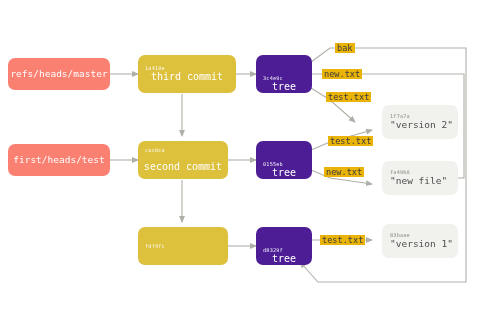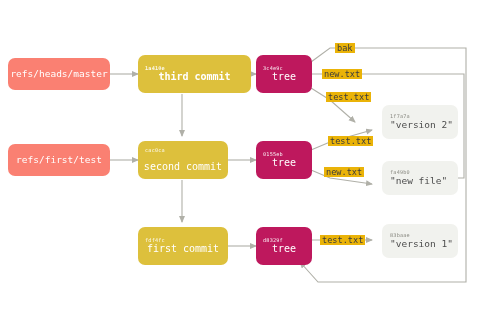--- a/index.html
+++ b/index.html
@@ -11,21 +11,21 @@
   #stage{position:absolute;inset:0;width:480px;height:320px;}
   svg.edges{position:absolute;left:0;top:0;width:480px;height:320px;}
   .node{position:absolute;box-sizing:border-box;border-radius:7px;
         display:flex;flex-direction:column;justify-content:center;}
   .node .hash{font-size:5.2px;line-height:6px;padding-left:7px;color:#ffffff;
               opacity:.92;letter-spacing:.2px;}
   .node .label{font-size:10px;line-height:12px;text-align:center;color:#ffffff;}
   .ref{background:#fa8072;}
   .ref .label{text-align:center;font-size:9.5px;}
   .commit{background:#ddc03c;}
-  .tree{background:#be185d;}
+  .tree{background:#4c1d95;justify-content:flex-end;}
   .blob{background:#f1f2ee;border-radius:7px;}
   .blob .hash{color:#8a8a82;opacity:1;font-size:5.2px;padding-left:8px;}
   .blob .label{color:#4d4d4d;font-size:9.5px;text-align:left;padding-left:8px;}
   .elabel{position:absolute;font-size:8.6px;color:#3c3c3c;white-space:nowrap;
           line-height:10px;background:#eab308;padding:0 2px;}
 </style>
 </head>
 <body>
 
 <div id="stage">
@@ -51,36 +51,35 @@
       <path d="M311,170 L330,178 L372,184"></path>
       <path d="M311,240 L372,240"></path>
     </g>
   </svg>
 
   <div class="node ref" style="left:8px;top:58px;width:102px;height:32px;">
     <span class="label">refs/heads/master</span>
   </div>
 
   <div class="node ref" style="left:8px;top:144px;width:102px;height:32px;">
-    <span class="label">refs/first/test</span>
+    <span class="label">first/heads/test</span>
   </div>
 
-  <div class="node commit" style="left:138px;top:55px;width:113px;height:38px;font-weight:bold;">
+  <div class="node commit" style="left:138px;top:55px;width:98px;height:38px;">
     <span class="hash">1a410e</span>
     <span class="label">third commit</span>
   </div>
 
   <div class="node commit" style="left:138px;top:141px;width:90px;height:38px;gap:8px;">
     <span class="hash">cac0ca</span>
     <span class="label">second commit</span>
   </div>
 
   <div class="node commit" style="left:138px;top:227px;width:90px;height:38px;">
     <span class="hash">fdf4fc</span>
-    <span class="label">first commit</span>
   </div>
 
   <div class="node tree" style="left:256px;top:55px;width:56px;height:38px;">
     <span class="hash">3c4e9c</span>
     <span class="label">tree</span>
   </div>
 
   <div class="node tree" style="left:256px;top:141px;width:56px;height:38px;">
     <span class="hash">0155eb</span>
     <span class="label">tree</span>

